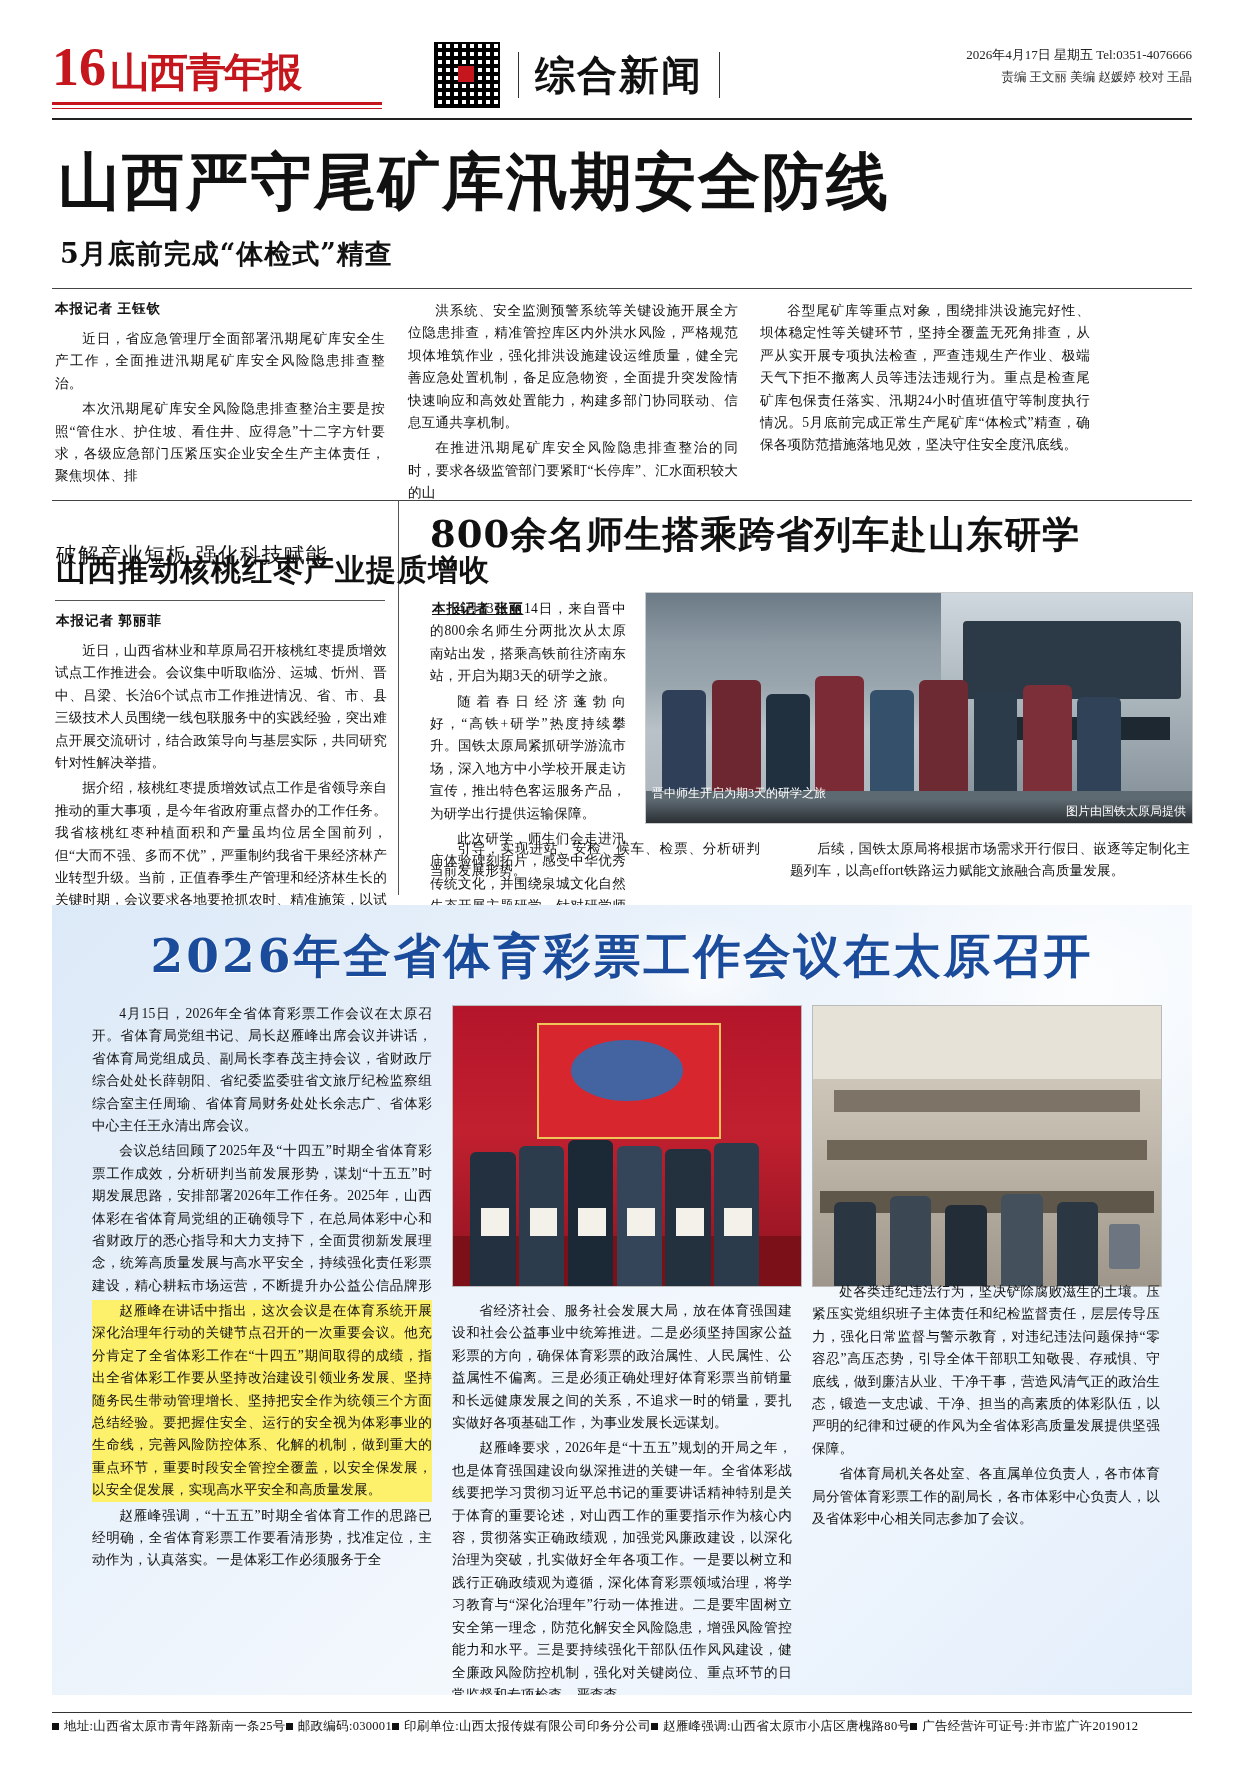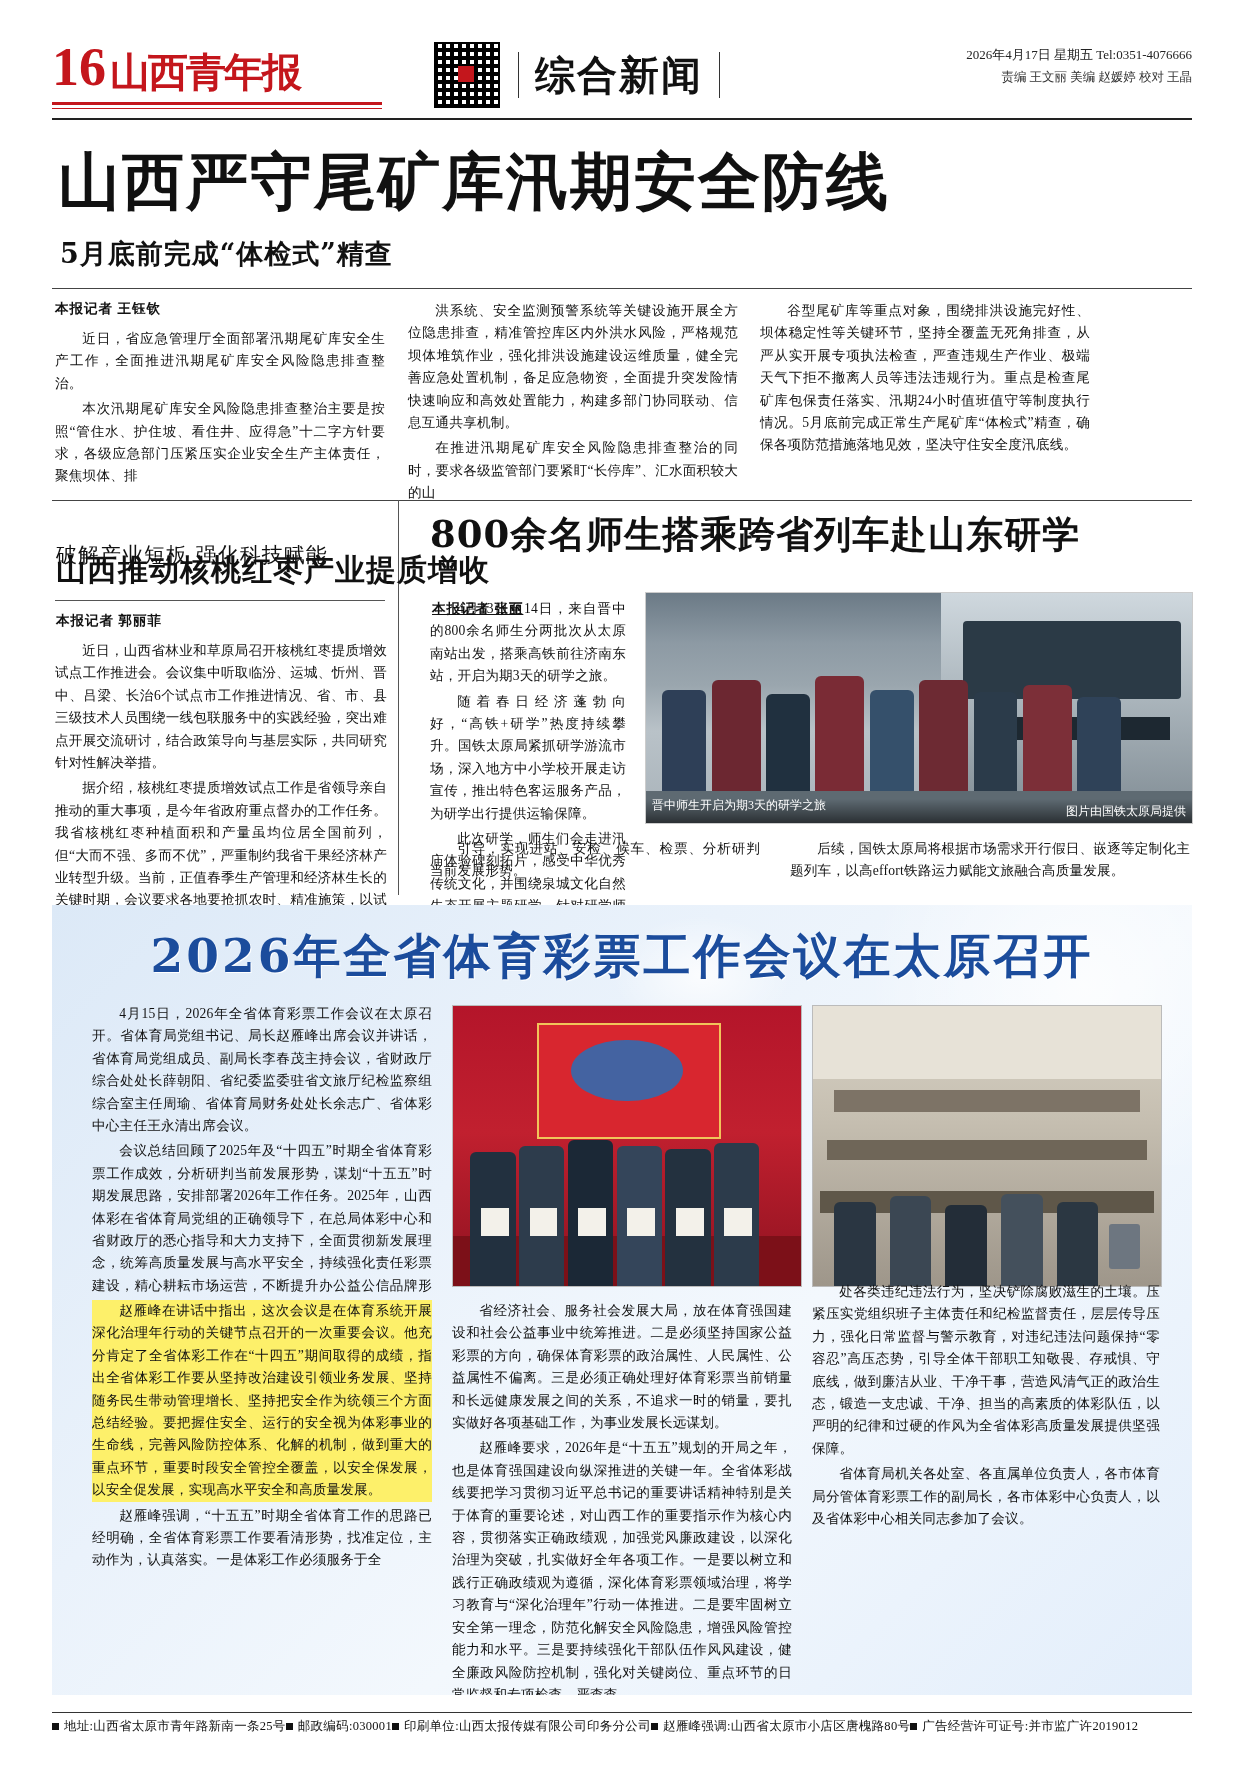--- a/index.html
+++ b/index.html
@@ -186,21 +186,21 @@
       <div class="fig" style="left:12%;width:9%;height:62%;background:#6c2731;"></div>
       <div class="fig" style="left:22%;width:8%;height:56%;background:#20303f;"></div>
       <div class="fig" style="left:31%;width:9%;height:64%;background:#7a2b35;"></div>
       <div class="fig" style="left:41%;width:8%;height:58%;background:#35506b;"></div>
       <div class="fig" style="left:50%;width:9%;height:62%;background:#6d2a33;"></div>
       <div class="fig" style="left:60%;width:8%;height:57%;background:#2b3b4a;"></div>
       <div class="fig" style="left:69%;width:9%;height:60%;background:#7c2f38;"></div>
       <div class="fig" style="left:79%;width:8%;height:55%;background:#2f4258;"></div>
       <div style="position:absolute;left:0;bottom:0;width:100%;height:14%;background:#5e6a72;"></div>
       <div style="position:absolute;left:0;bottom:0;width:100%;height:24px;background:linear-gradient(180deg,rgba(0,0,0,0),rgba(0,0,0,.55));"></div>
-      <div style="position:absolute;left:6px;bottom:9px;color:#fff;font-size:12px;">晋中师生开启为期3天的研学之旅</div>
+      <div style="position:absolute;left:6px;bottom:21px;color:#fff;font-size:12px;">晋中师生开启为期3天的研学之旅</div>
       <div style="position:absolute;right:6px;bottom:3px;color:#fff;font-size:12px;">图片由国铁太原局提供</div>
     </div>
   </div>
 
   <div class="a3-bottom1 col-text">
     <p>引导，实现进站、安检、候车、检票、分析研判当前发展形势。</p>
   </div>
   <div class="a3-bottom2 col-text">
     <p>后续，国铁太原局将根据市场需求开行假日、嵌逐等定制化主题列车，以高effort铁路运力赋能文旅融合高质量发展。</p>
   </div>

